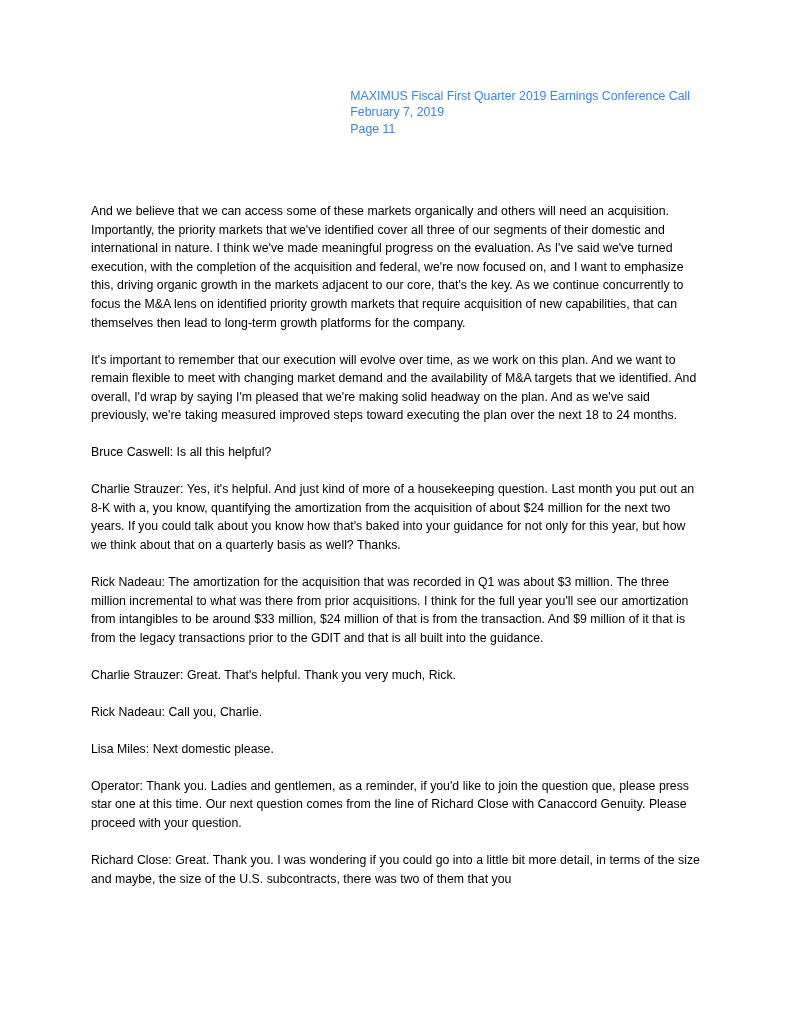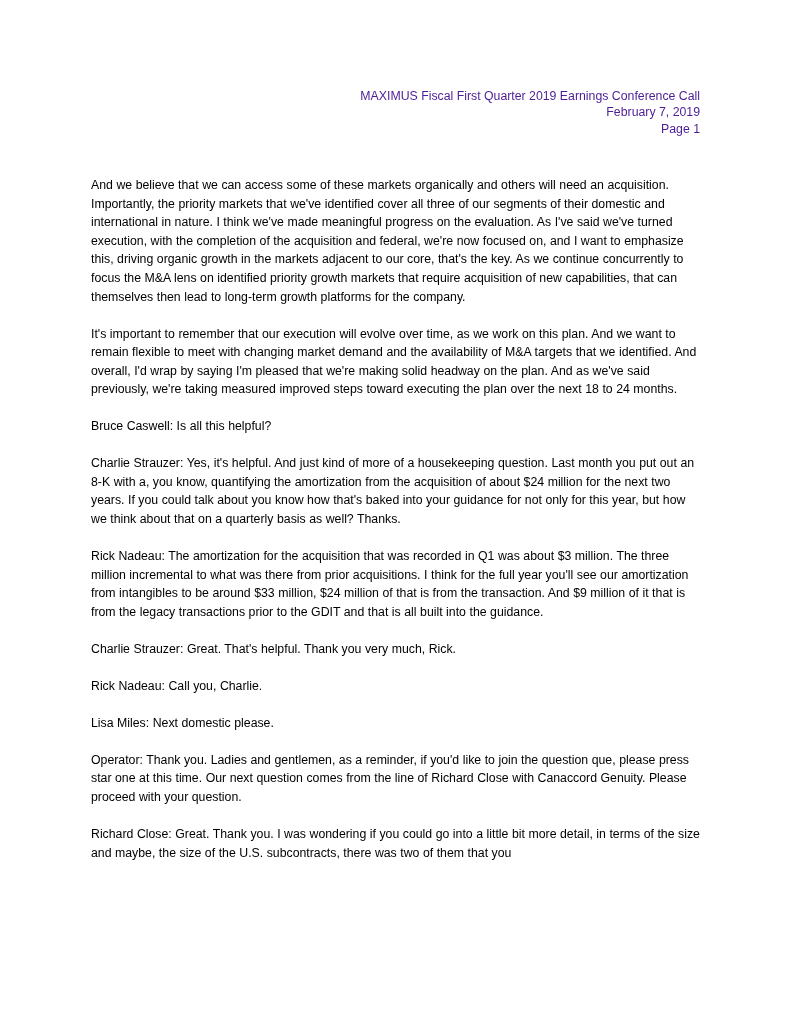--- a/index.html
+++ b/index.html
@@ -18,32 +18,31 @@
   .page {
     width: 791px;
     height: 1024px;
     box-sizing: border-box;
     padding: 0;
     position: relative;
   }
   .header {
     position: absolute;
     top: 88px;
-    right: 91px;
-    text-align: right;
+    right: 101px;
     font-size: 12.3px;
     line-height: 16.3px;
-    color: #4c1d95;
+    color: #3b82f6;
   }
   .header div {
     white-space: nowrap;
   }
   .body-text {
     position: absolute;
-    top: 176px;
+    top: 202px;
     left: 91px;
     width: 612px;
     font-size: 12.3px;
     line-height: 18.6px;
     color: #000;
     text-align: left;
   }
   .para {
     margin: 0 0 18.4px 0;
     text-align: left;
@@ -54,21 +53,21 @@
   }
 </style>
 </head>
 <body>
 
 <div class="page">
 
   <div class="header">
     <div>MAXIMUS Fiscal First Quarter 2019 Earnings Conference Call</div>
     <div>February 7, 2019</div>
-    <div>Page 1</div>
+    <div>Page 11</div>
   </div>
 
   <div class="body-text">
     <p class="para">And we believe that we can access some of these markets organically and others will need an acquisition. Importantly, the priority markets that we've identified cover all three of our segments of their domestic and international in nature. I think we've made meaningful progress on the evaluation. As I've said we've turned execution, with the completion of the acquisition and federal, we're now focused on, and I want to emphasize this, driving organic growth in the markets adjacent to our core, that's the key. As we continue concurrently to focus the M&amp;A lens on identified priority growth markets that require acquisition of new capabilities, that can themselves then lead to long-term growth platforms for the company.</p>
     <p class="para">It's important to remember that our execution will evolve over time, as we work on this plan. And we want to remain flexible to meet with changing market demand and the availability of M&amp;A targets that we identified. And overall, I'd wrap by saying I'm pleased that we're making solid headway on the plan. And as we've said previously, we're taking measured improved steps toward executing the plan over the next 18 to 24 months.</p>
     <p class="para">Bruce Caswell: Is all this helpful?</p>
     <p class="para">Charlie Strauzer: Yes, it's helpful. And just kind of more of a housekeeping question. Last month you put out an 8-K with a, you know, quantifying the amortization from the acquisition of about $24 million for the next two years. If you could talk about you know how that's baked into your guidance for not only for this year, but how we think about that on a quarterly basis as well? Thanks.</p>
     <p class="para">Rick Nadeau: The amortization for the acquisition that was recorded in Q1 was about $3 million. The three million incremental to what was there from prior acquisitions. I think for the full year you'll see our amortization from intangibles to be around $33 million, $24 million of that is from the transaction. And $9 million of it that is from the legacy transactions prior to the GDIT and that is all built into the guidance.</p>
     <p class="para">Charlie Strauzer: Great. That's helpful. Thank you very much, Rick.</p>
     <p class="para">Rick Nadeau: Call you, Charlie.</p>

